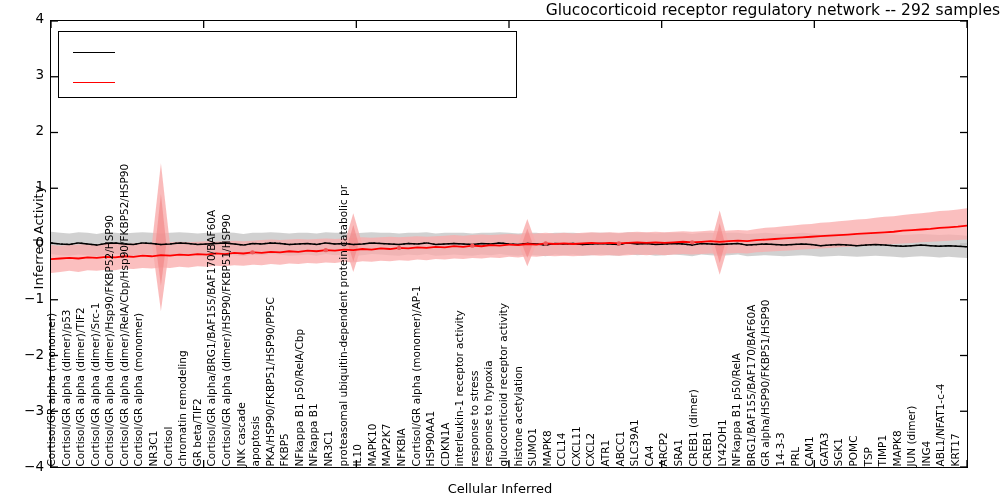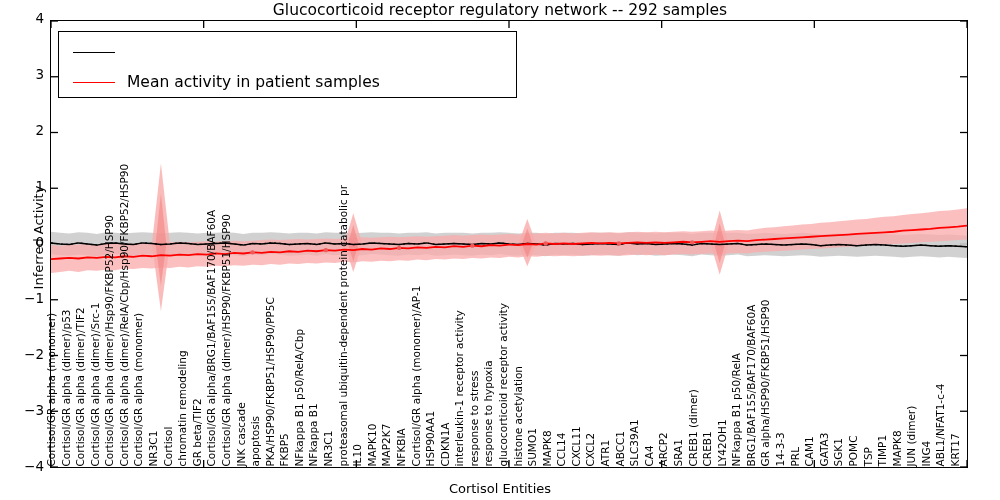--- a/index.html
+++ b/index.html
@@ -1,20 +1,20 @@
 <!DOCTYPE html>
 <html><head>
 <meta charset="utf-8">
 <style>
   html,body{margin:0;padding:0;background:#ffffff;}
   body{width:1000px;height:500px;overflow:hidden;font-family:"DejaVu Sans",sans-serif;}
   #root{position:relative;width:1000px;height:500px;}
 
   .title{
-    position:absolute;left:0;top:1px;width:1000px;text-align:center;
+    position:absolute;left:0;top:1px;width:1000px;text-align:right;
     font-size:15.5px;color:#000;letter-spacing:0px;
   }
   .ylabel{
     position:absolute;left:-62px;top:230px;width:200px;text-align:center;
     transform:rotate(-90deg);transform-origin:center center;
     font-size:13px;color:#000;
   }
   .xlabel{
     position:absolute;left:0;top:481px;width:1000px;text-align:center;
     font-size:13px;color:#000;
@@ -54,21 +54,21 @@
   .lswatch.red{border-top-color:#ff0000;}
   .ltext{font-size:15.5px;color:#000;}
 </style>
 </head>
 <body>
 
 <div id="root">
 
   <div class="title">Glucocorticoid receptor regulatory network -- 292 samples</div>
   <div class="ylabel">Inferred Activity</div>
-  <div class="xlabel">Cortisol Entities</div>
+  <div class="xlabel">Cellular Inferred</div>
 
   <div id="yticks">
       <div class="ytl" style="top: 12px;">4</div>
       <div class="ytl" style="top: 68px;">3</div>
       <div class="ytl" style="top: 124px;">2</div>
       <div class="ytl" style="top: 180px;">1</div>
       <div class="ytl" style="top: 236px;">0</div>
       <div class="ytl" style="top: 292px;">−1</div>
       <div class="ytl" style="top: 348px;">−2</div>
       <div class="ytl" style="top: 404px;">−3</div>
@@ -197,17 +197,16 @@
       <div class="xt" style="left: 895.42px;">ABL1/NFAT1-c-4</div>
       <div class="xt" style="left: 910px;">KRT17</div>
     </div>
 
   <div class="legend">
     <div class="lrow">
       <span class="lswatch"></span>
     </div>
     <div class="lrow">
       <span class="lswatch red"></span>
-      <span class="ltext">Mean activity in patient samples</span>
     </div>
   </div>
 
 </div>
 
 </body></html>

